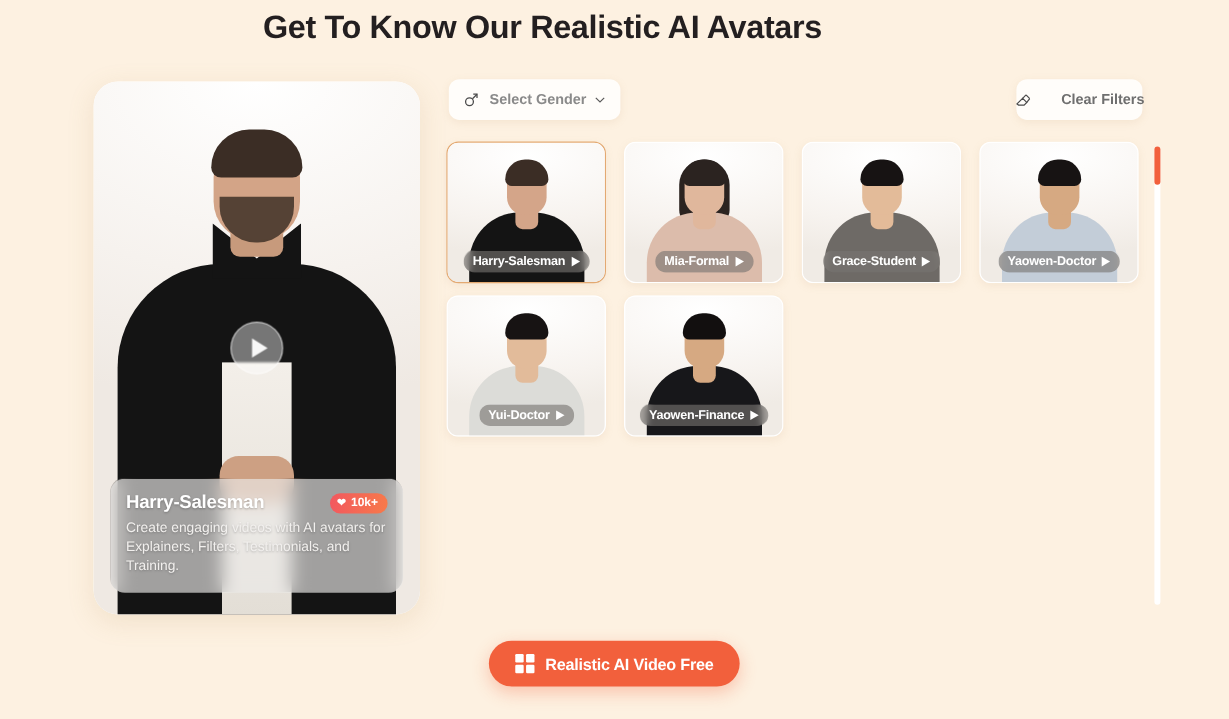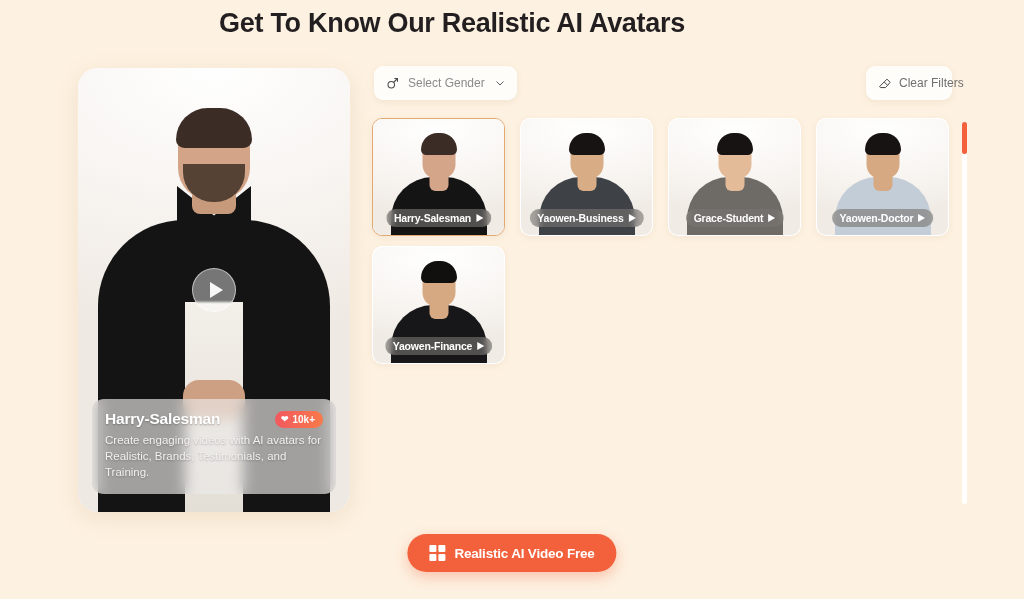--- a/index.html
+++ b/index.html
@@ -124,23 +124,23 @@
     position: absolute; top: 0; height: 34px;
     background: #fffdfa;
     border-radius: 9px;
     box-shadow: 0 2px 7px rgba(186,146,98,0.13);
     display: flex; align-items: center;
     padding: 0 11px;
     font-size: 12px; color: #8a8a8a;
   }
   #pill-gender { left: 0; width: 143px; }
   #pill-attire { left: 167px; width: 151px; }
-  #pill-clear  { right: 0; width: 86px; gap: 7px; }
+  #pill-clear  { right: 0; width: 105px; justify-content: center; gap: 24px; }
   .pill-icon { width: 15px; height: 15px; flex: 0 0 15px; color: #4a4a4a; }
-  .pill-label { flex: 1 1 auto; margin-left: 8px; }
+  .pill-label { flex: 1 1 auto; margin-left: 8px; font-weight: bold; }
   #pill-clear .pill-label { flex: 0 0 auto; margin-left: 0; color: #6f6f6f; }
   .chev { width: 12px; height: 12px; color: #5d5d5d; }
 
   
   .grid-wrap {
     position: absolute; left: 372px; top: 118px;
     width: 580px; height: 388px;
   }
   .grid {
     display: grid;
@@ -236,21 +236,21 @@
       <span class="tri"></span>
     </div>
     <div class="overlay-info">
       <div class="overlay-top">
         <span class="overlay-name">Harry-Salesman</span>
         <span class="likes-badge">
           <span class="heart">❤</span>
           <span>10k+</span>
         </span>
       </div>
-      <div class="overlay-desc">Create engaging videos with AI avatars for Realistic, Brands, Testimonials, and Training.</div>
+      <div class="overlay-desc">Create engaging videos with AI avatars for Explainers, Filters, Testimonials, and Training.</div>
     </div>
   </div>
 
   <div class="filter-bar">
 
     <div class="filter-pill" id="pill-gender">
       <svg class="pill-icon" viewBox="0 0 24 24" fill="none" stroke="currentColor" stroke-width="1.7">
         <circle cx="10" cy="14" r="5.2"></circle>
           <line x1="14" y1="10" x2="20" y2="4"></line>
           <polyline points="15,4 20,4 20,9"></polyline>
@@ -282,27 +282,28 @@
             <div class="av-head" style="background:#d4a589"></div>
             <div class="av-hair" style="background:#3b2d25"></div>
           </div>
           <div class="name-pill">
             <span class="nm">Harry-Salesman</span>
             <span class="ptri"></span>
           </div>
         </div>
         <div class="avatar-card">
           <div class="av-bg">
-            <div class="av-torso" style="background:#3e4247"></div>
-            <div class="av-neck" style="background:#d8ac85"></div>
-            <div class="av-head" style="background:#d8ac85"></div>
-            <div class="av-hair" style="background:#171313"></div>
-          </div>
-          <div class="name-pill">
-            <span class="nm">Yaowen-Business</span>
+            <div class="av-hair-long" style="background:#2b2320"></div>
+            <div class="av-torso" style="background:#dcbcab"></div>
+            <div class="av-neck" style="background:#e0b79c"></div>
+            <div class="av-head" style="background:#e0b79c"></div>
+            <div class="av-hair" style="background:#2b2320"></div>
+          </div>
+          <div class="name-pill">
+            <span class="nm">Mia-Formal</span>
             <span class="ptri"></span>
           </div>
         </div>
         <div class="avatar-card">
           <div class="av-bg">
             <div class="av-torso" style="background:#6e6a66"></div>
             <div class="av-neck" style="background:#e3bb99"></div>
             <div class="av-head" style="background:#e3bb99"></div>
             <div class="av-hair" style="background:#171313"></div>
           </div>
@@ -313,20 +314,32 @@
         </div>
         <div class="avatar-card">
           <div class="av-bg">
             <div class="av-torso" style="background:#c3cdd8"></div>
             <div class="av-neck" style="background:#d6a982"></div>
             <div class="av-head" style="background:#d6a982"></div>
             <div class="av-hair" style="background:#171313"></div>
           </div>
           <div class="name-pill">
             <span class="nm">Yaowen-Doctor</span>
+            <span class="ptri"></span>
+          </div>
+        </div>
+        <div class="avatar-card">
+          <div class="av-bg">
+            <div class="av-torso" style="background:#dcdcd8"></div>
+            <div class="av-neck" style="background:#e2bb9a"></div>
+            <div class="av-head" style="background:#e2bb9a"></div>
+            <div class="av-hair" style="background:#171313"></div>
+          </div>
+          <div class="name-pill">
+            <span class="nm">Yui-Doctor</span>
             <span class="ptri"></span>
           </div>
         </div>
         <div class="avatar-card">
           <div class="av-bg">
             <div class="av-torso" style="background:#17171a"></div>
             <div class="av-neck" style="background:#d6a982"></div>
             <div class="av-head" style="background:#d6a982"></div>
             <div class="av-hair" style="background:#120f0f"></div>
           </div>

